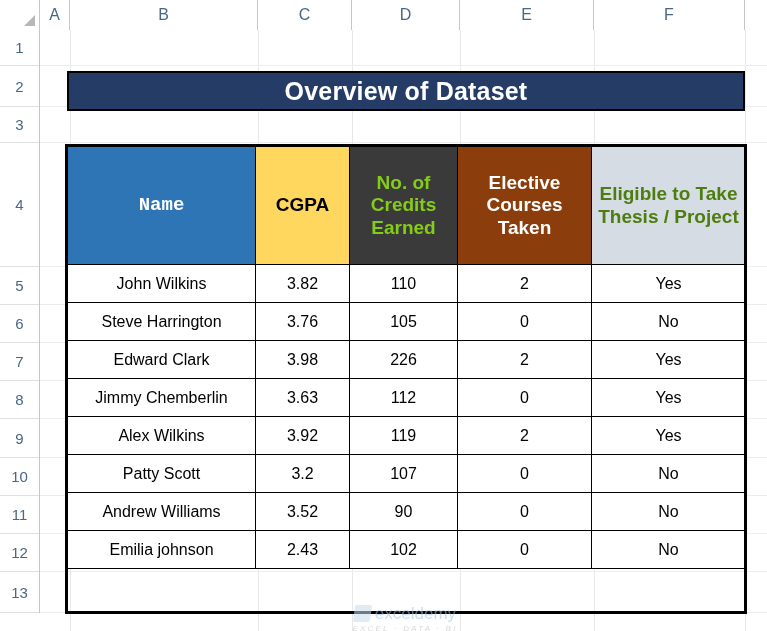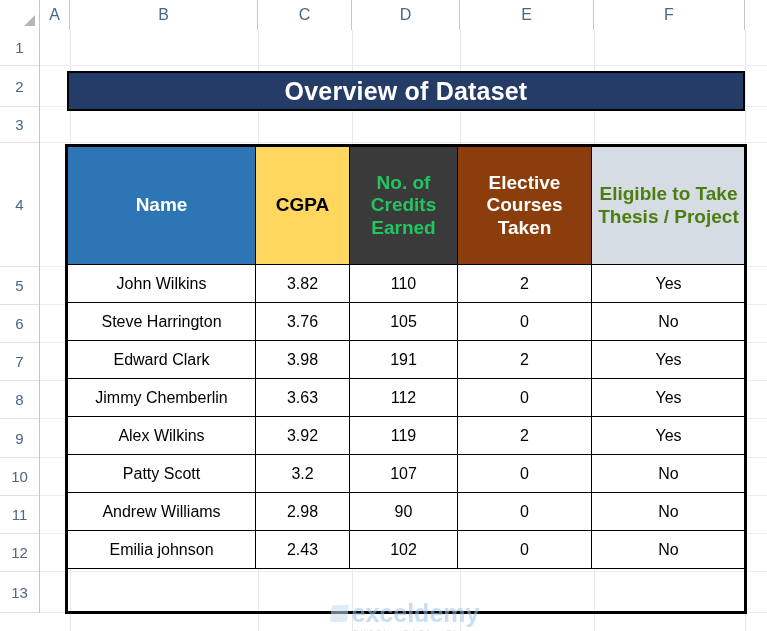--- a/index.html
+++ b/index.html
@@ -145,23 +145,23 @@
     text-align: center;
     vertical-align: middle;
   }
   .data-table thead th {
     height: 118px;
     font-size: 19px;
     font-weight: bold;
     line-height: 1.18;
     padding: 2px 4px;
   }
-  .th-name   { background: #2E75B6; color: #ffffff; }
+  .th-name   { background: #2E75B6; color: #ffffff; font-family: Liberation Mono, monospace; }
   .th-cgpa   { background: #FFD75E; color: #000000; }
-  .th-credits{ background: #3A3A3A; color: #22c55e; }
+  .th-credits{ background: #3A3A3A; color: #84cc16; }
   .th-elect  { background: #8B3E0C; color: #ffffff; }
   .th-elig   { background: #D6DCE4; color: #4d7c0f; }
 
   .data-table tbody td {
     height: 38px;
     font-size: 16px;
     color: #000000;
     background: #ffffff;
   }
 
@@ -187,22 +187,22 @@
     opacity: 0.55;
     pointer-events: none;
     display: flex;
     flex-direction: column;
     align-items: center;
     justify-content: center;
   }
   .wm-main {
     display: flex;
     align-items: center;
-    font-size: 25px;
-    font-weight: bold;
+    font-size: 17px;
+    font-weight: normal;
     color: #9dc3e6;
     line-height: 1;
     margin-top: 40px;
   }
   .wm-cube {
     width: 17px;
     height: 17px;
     margin-right: 4px;
     background: #c9dcef;
     transform: skewX(-8deg);
@@ -304,21 +304,21 @@
       <tr>
         <td>Steve Harrington</td>
         <td>3.76</td>
         <td>105</td>
         <td>0</td>
         <td>No</td>
       </tr>
       <tr>
         <td>Edward Clark</td>
         <td>3.98</td>
-        <td>191</td>
+        <td>226</td>
         <td>2</td>
         <td>Yes</td>
       </tr>
       <tr>
         <td>Jimmy Chemberlin</td>
         <td>3.63</td>
         <td>112</td>
         <td>0</td>
         <td>Yes</td>
       </tr>
@@ -331,21 +331,21 @@
       </tr>
       <tr>
         <td>Patty Scott</td>
         <td>3.2</td>
         <td>107</td>
         <td>0</td>
         <td>No</td>
       </tr>
       <tr>
         <td>Andrew Williams</td>
-        <td>2.98</td>
+        <td>3.52</td>
         <td>90</td>
         <td>0</td>
         <td>No</td>
       </tr>
       <tr>
         <td>Emilia johnson</td>
         <td>2.43</td>
         <td>102</td>
         <td>0</td>
         <td>No</td>

